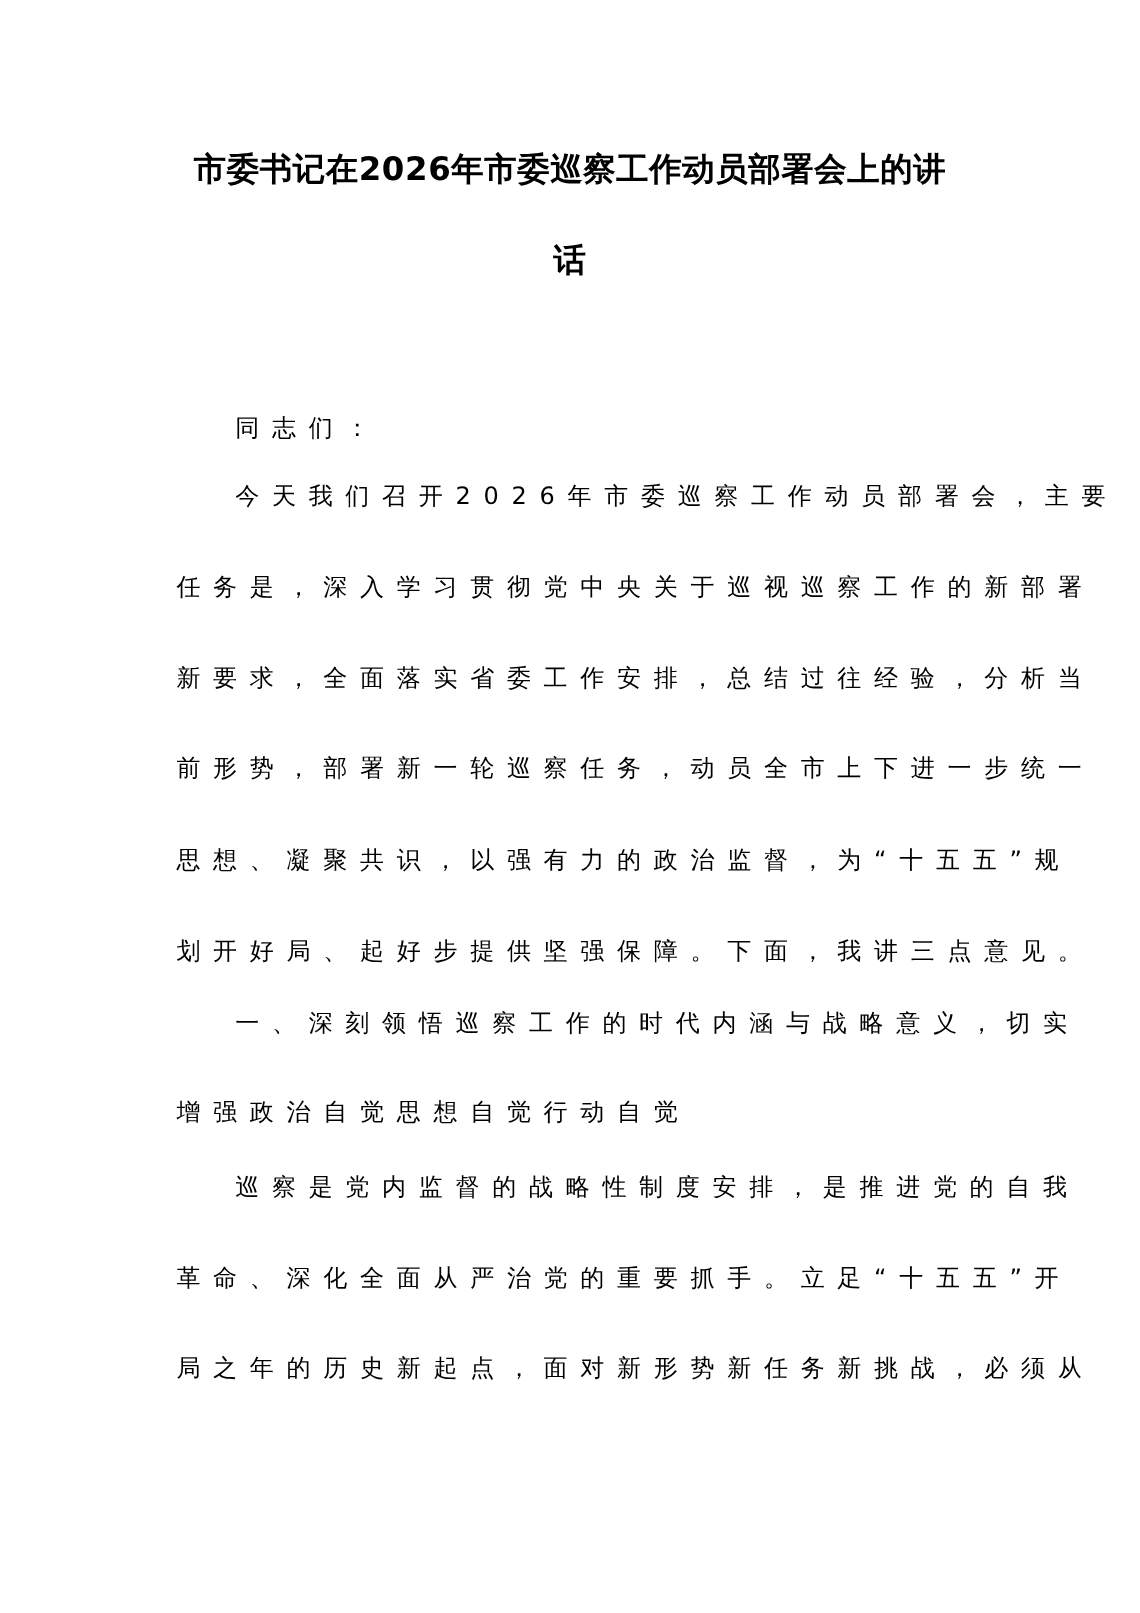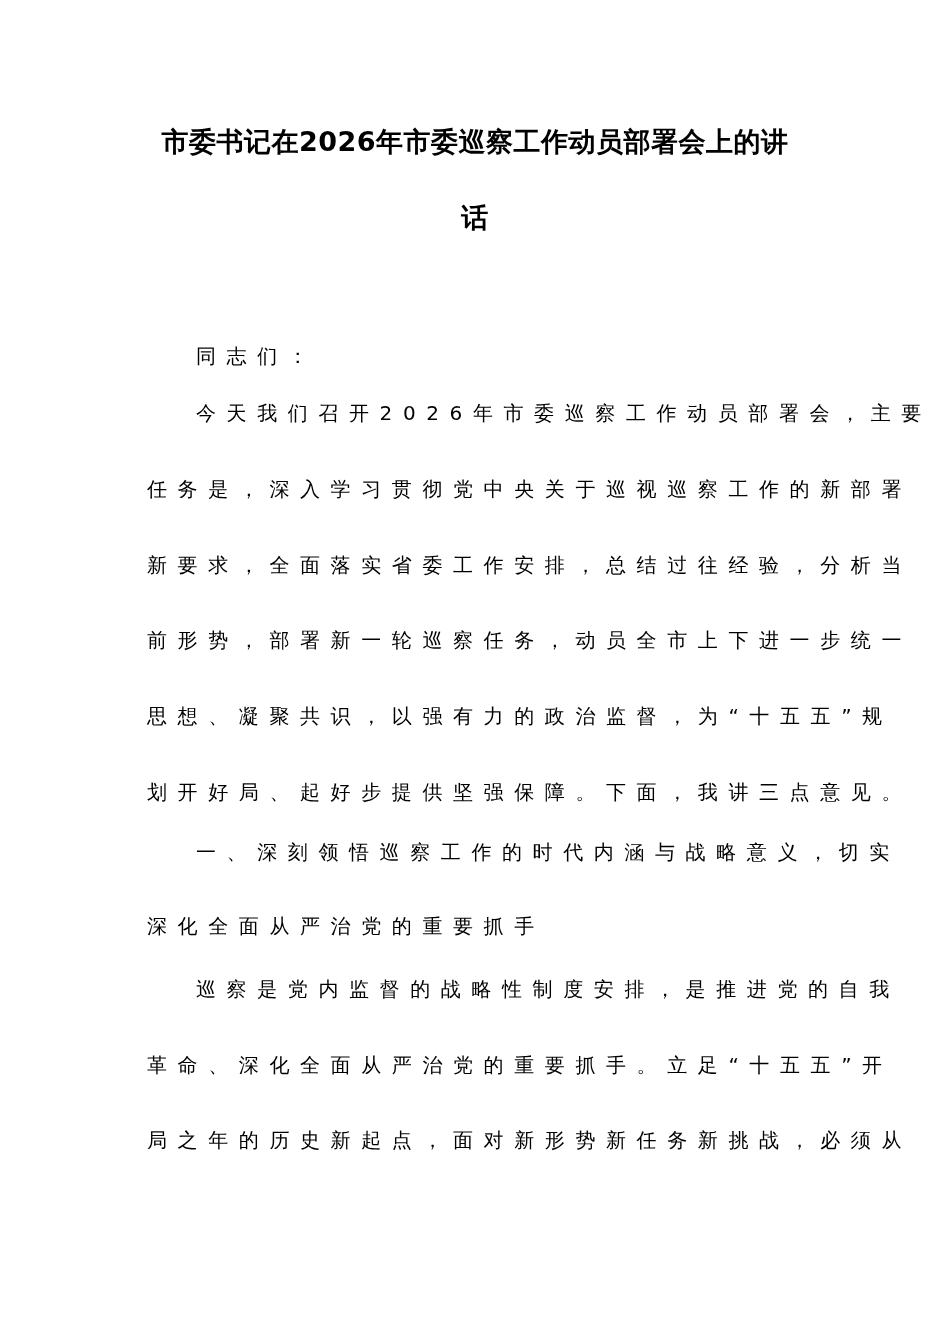--- a/index.html
+++ b/index.html
@@ -59,19 +59,19 @@
   <div class="body-line indent" style="top:338px;">同志们：</div>
 
   <div class="body-line indent" style="top:395px;">今天我们召开2026年市委巡察工作动员部署会，主要</div>
   <div class="body-line" style="top:471px;">任务是，深入学习贯彻党中央关于巡视巡察工作的新部署</div>
   <div class="body-line" style="top:547px;">新要求，全面落实省委工作安排，总结过往经验，分析当</div>
   <div class="body-line" style="top:622px;">前形势，部署新一轮巡察任务，动员全市上下进一步统一</div>
   <div class="body-line" style="top:698px;">思想、凝聚共识，以强有力的政治监督，为“十五五”规</div>
   <div class="body-line" style="top:774px;">划开好局、起好步提供坚强保障。下面，我讲三点意见。</div>
 
   <div class="body-line indent" style="top:834px;">一、深刻领悟巡察工作的时代内涵与战略意义，切实</div>
-  <div class="body-line" style="top:908px;">深化全面从严治党的重要抓手</div>
+  <div class="body-line" style="top:908px;">增强政治自觉思想自觉行动自觉</div>
 
   <div class="body-line indent" style="top:971px;">巡察是党内监督的战略性制度安排，是推进党的自我</div>
   <div class="body-line" style="top:1047px;">革命、深化全面从严治党的重要抓手。立足“十五五”开</div>
   <div class="body-line" style="top:1122px;">局之年的历史新起点，面对新形势新任务新挑战，必须从</div>
 
 </div>
 
 </body></html>

